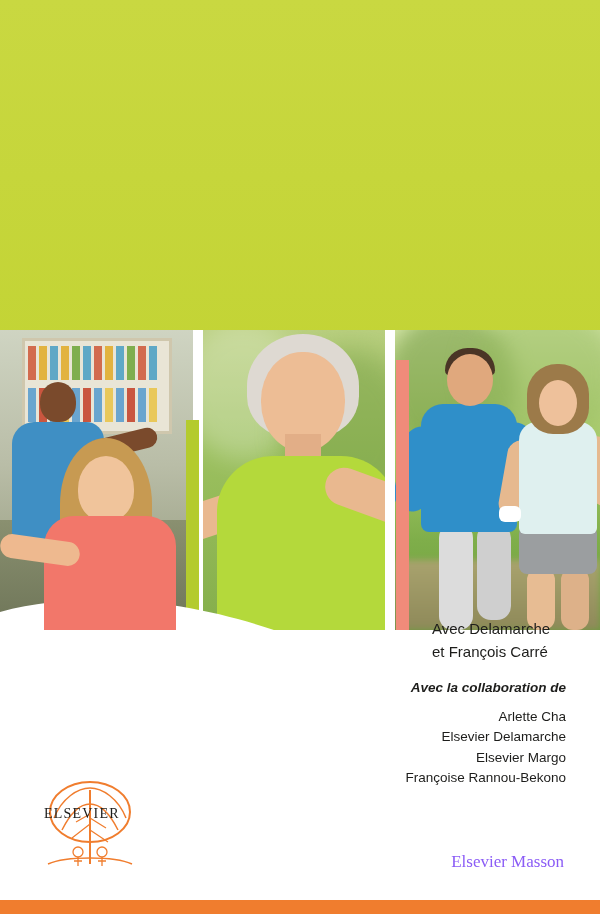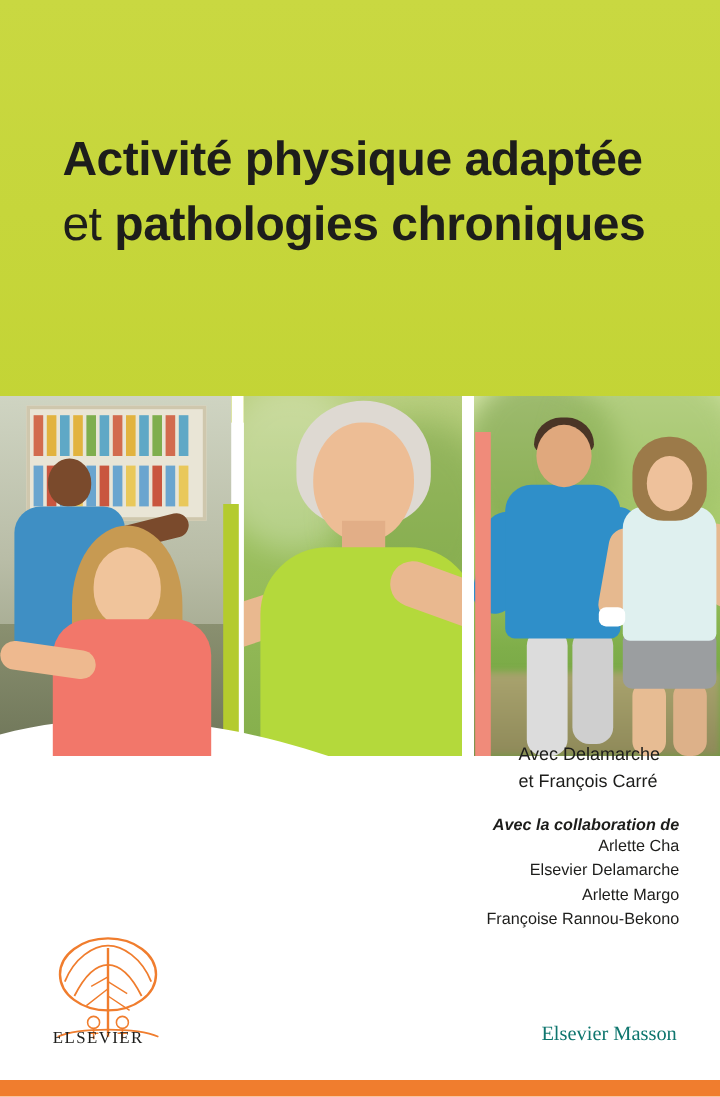--- a/index.html
+++ b/index.html
@@ -281,51 +281,51 @@
     right: 34px;
     top: 680px;
     width: 300px;
     text-align: right;
   }
   .collab-head {
     font-size: 13.5px;
     font-style: italic;
     font-weight: bold;
     color: #1d1d1b;
-    margin-bottom: 0;
+    margin-bottom: 12px;
   }
   .collab-name {
     font-size: 13.5px;
     color: #1d1d1b;
     line-height: 1.5;
   }
 
   
   .logo {
     position: absolute;
     left: 44px;
     top: 778px;
     width: 92px;
     height: 96px;
   }
   .logo-word {
     position: absolute;
     left: 44px;
-    top: 858px;
+    top: 806px;
     font-size: 14px;
     letter-spacing: 1.2px;
     color: #1d1d1b;
     font-family: "Liberation Serif", serif;
   }
   .imprint {
     position: absolute;
     right: 36px;
     top: 852px;
     font-size: 17px;
-    color: #0f766e;
+    color: #8b5cf6;
     font-family: "Liberation Serif", serif;
   }
 
   
   .bottom-rule {
     position: absolute;
     left: 0;
     bottom: 0;
     width: 600px;
     height: 14px;
@@ -334,26 +334,20 @@
 </style>
 </head>
 <body>
 
 <div class="cover">
 
   <div class="top-band">
     <div class="top-band-inner"></div>
   </div>
 
-  <div class="title-block">
-    <div class="title-line1">Activité physique adaptée</div>
-    <div class="title-line2">
-      <span class="light">et </span><span class="bold">pathologies chroniques</span>
-    </div>
-  </div>
 
 
   <div class="photo-band">
 
     <div class="photo photo-1">
       <div class="p1-bg"></div>
       <div class="p1-shelf"></div>
       <div class="p1-books">
         <span></span>
           <span></span>
@@ -442,21 +436,21 @@
 
   <div class="authors">
     <div class="author-line">Avec Delamarche</div>
     <div class="author-line">et François Carré</div>
   </div>
 
   <div class="collab">
     <div class="collab-head">Avec la collaboration de</div>
     <div class="collab-name">Arlette Cha</div>
     <div class="collab-name">Elsevier Delamarche</div>
-    <div class="collab-name">Arlette Margo</div>
+    <div class="collab-name">Elsevier Margo</div>
     <div class="collab-name">Françoise Rannou-Bekono</div>
   </div>
 
   <svg class="logo" viewBox="0 0 92 96">
     <ellipse cx="46" cy="34" rx="40" ry="30" fill="none" stroke="#f07d2e" stroke-width="2"></ellipse>
     <path d="M10,40 C18,20 34,10 46,10 C58,10 74,20 82,40" fill="none" stroke="#f07d2e" stroke-width="1.5"></path>
     <path d="M18,52 C26,36 36,26 46,26 C56,26 66,36 74,52" fill="none" stroke="#f07d2e" stroke-width="1.5"></path>
     <path d="M46,12 L46,86" stroke="#f07d2e" stroke-width="2"></path>
     <path d="M46,46 L28,60 M46,52 L64,64 M46,36 L32,44 M46,40 L62,50" stroke="#f07d2e" stroke-width="1.2"></path>
     <path d="M4,86 C22,78 70,78 88,86" fill="none" stroke="#f07d2e" stroke-width="1.5"></path>

